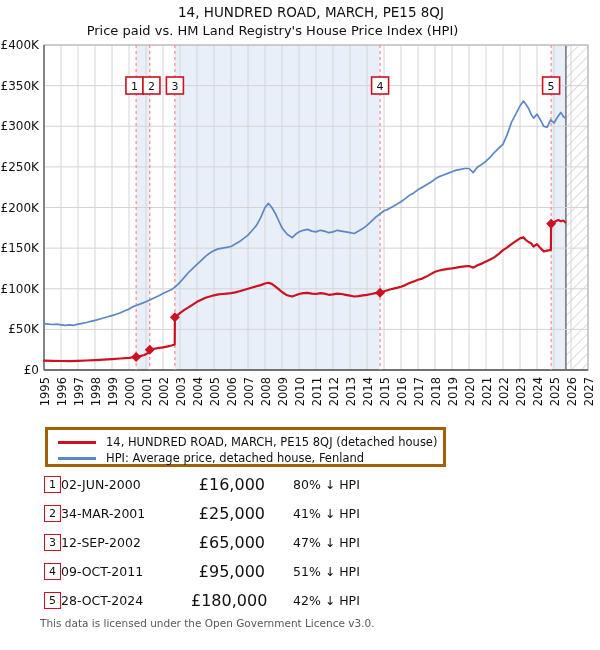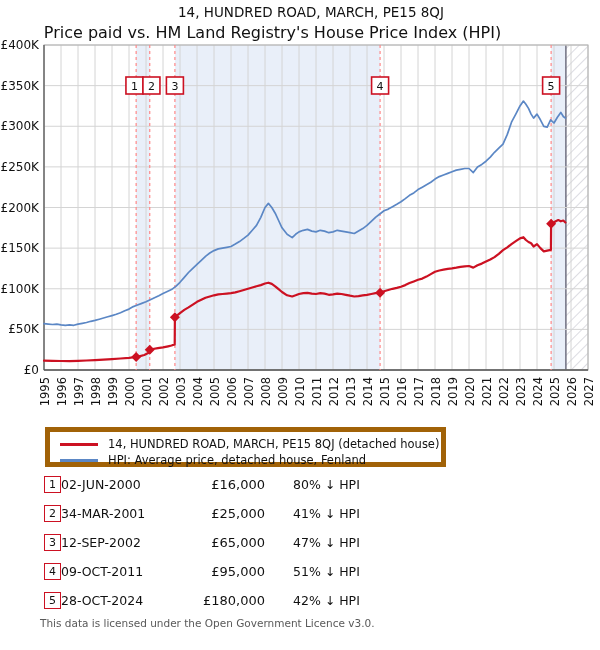--- a/index.html
+++ b/index.html
@@ -1,31 +1,31 @@
 <!DOCTYPE html>
 <html><head>
 <meta charset="utf-8">
 <style>
   html,body{margin:0;padding:0;background:#fff;}
   #page{position:relative;width:600px;height:650px;background:#ffffff;
         font-family:"DejaVu Sans","Liberation Sans",sans-serif;color:#111;overflow:hidden;}
   .title{position:absolute;top:4px;left:11px;width:600px;text-align:center;font-size:13.5px;color:#111;}
-  .subtitle{position:absolute;top:23px;left:0;width:545px;text-align:center;font-size:16px;color:#111;}
+  .subtitle{position:absolute;top:23px;left:0;width:545px;text-align:center;font-size:13px;color:#111;}
   #chart-svg{position:absolute;top:0;left:0;}
-  .legend{position:absolute;left:45px;top:427px;width:401px;height:40px;border:5px solid #a16207;
+  .legend{position:absolute;left:45px;top:427px;width:401px;height:40px;border:3px solid #a16207;
           background:#fff;box-sizing:border-box;padding:4px 0 0 10px;}
   .legend-row{display:flex;align-items:center;height:16px;}
   .legend-swatch{width:38px;height:0;border-top-style:solid;border-top-width:3px;margin-right:10px;}
   .legend-label{font-size:11.5px;white-space:nowrap;}
   .sales-table{position:absolute;left:44px;top:470px;width:520px;}
   .sale-row{display:flex;align-items:center;height:29px;}
   .sale-num{width:17px;height:17px;border:1.6px solid #cc1122;box-sizing:border-box;
             font-size:11px;display:flex;align-items:center;justify-content:center;background:#fff;color:#111;}
   .sale-date{width:130px;text-align:left;font-size:12.5px;}
-  .sale-price{width:74px;text-align:right;font-size:13px;}
+  .sale-price{width:74px;text-align:right;font-size:16px;}
   .sale-hpi{margin-left:28px;font-size:12.5px;}
   .footer{position:absolute;left:40px;top:617px;font-size:10.5px;color:#595959;line-height:12px;}
 </style>
 </head>
 <body>
 
 <div id="page">
   <div class="title">14, HUNDRED ROAD, MARCH, PE15 8QJ</div>
   <div class="subtitle">Price paid vs. HM Land Registry's House Price Index (HPI)</div>
 

